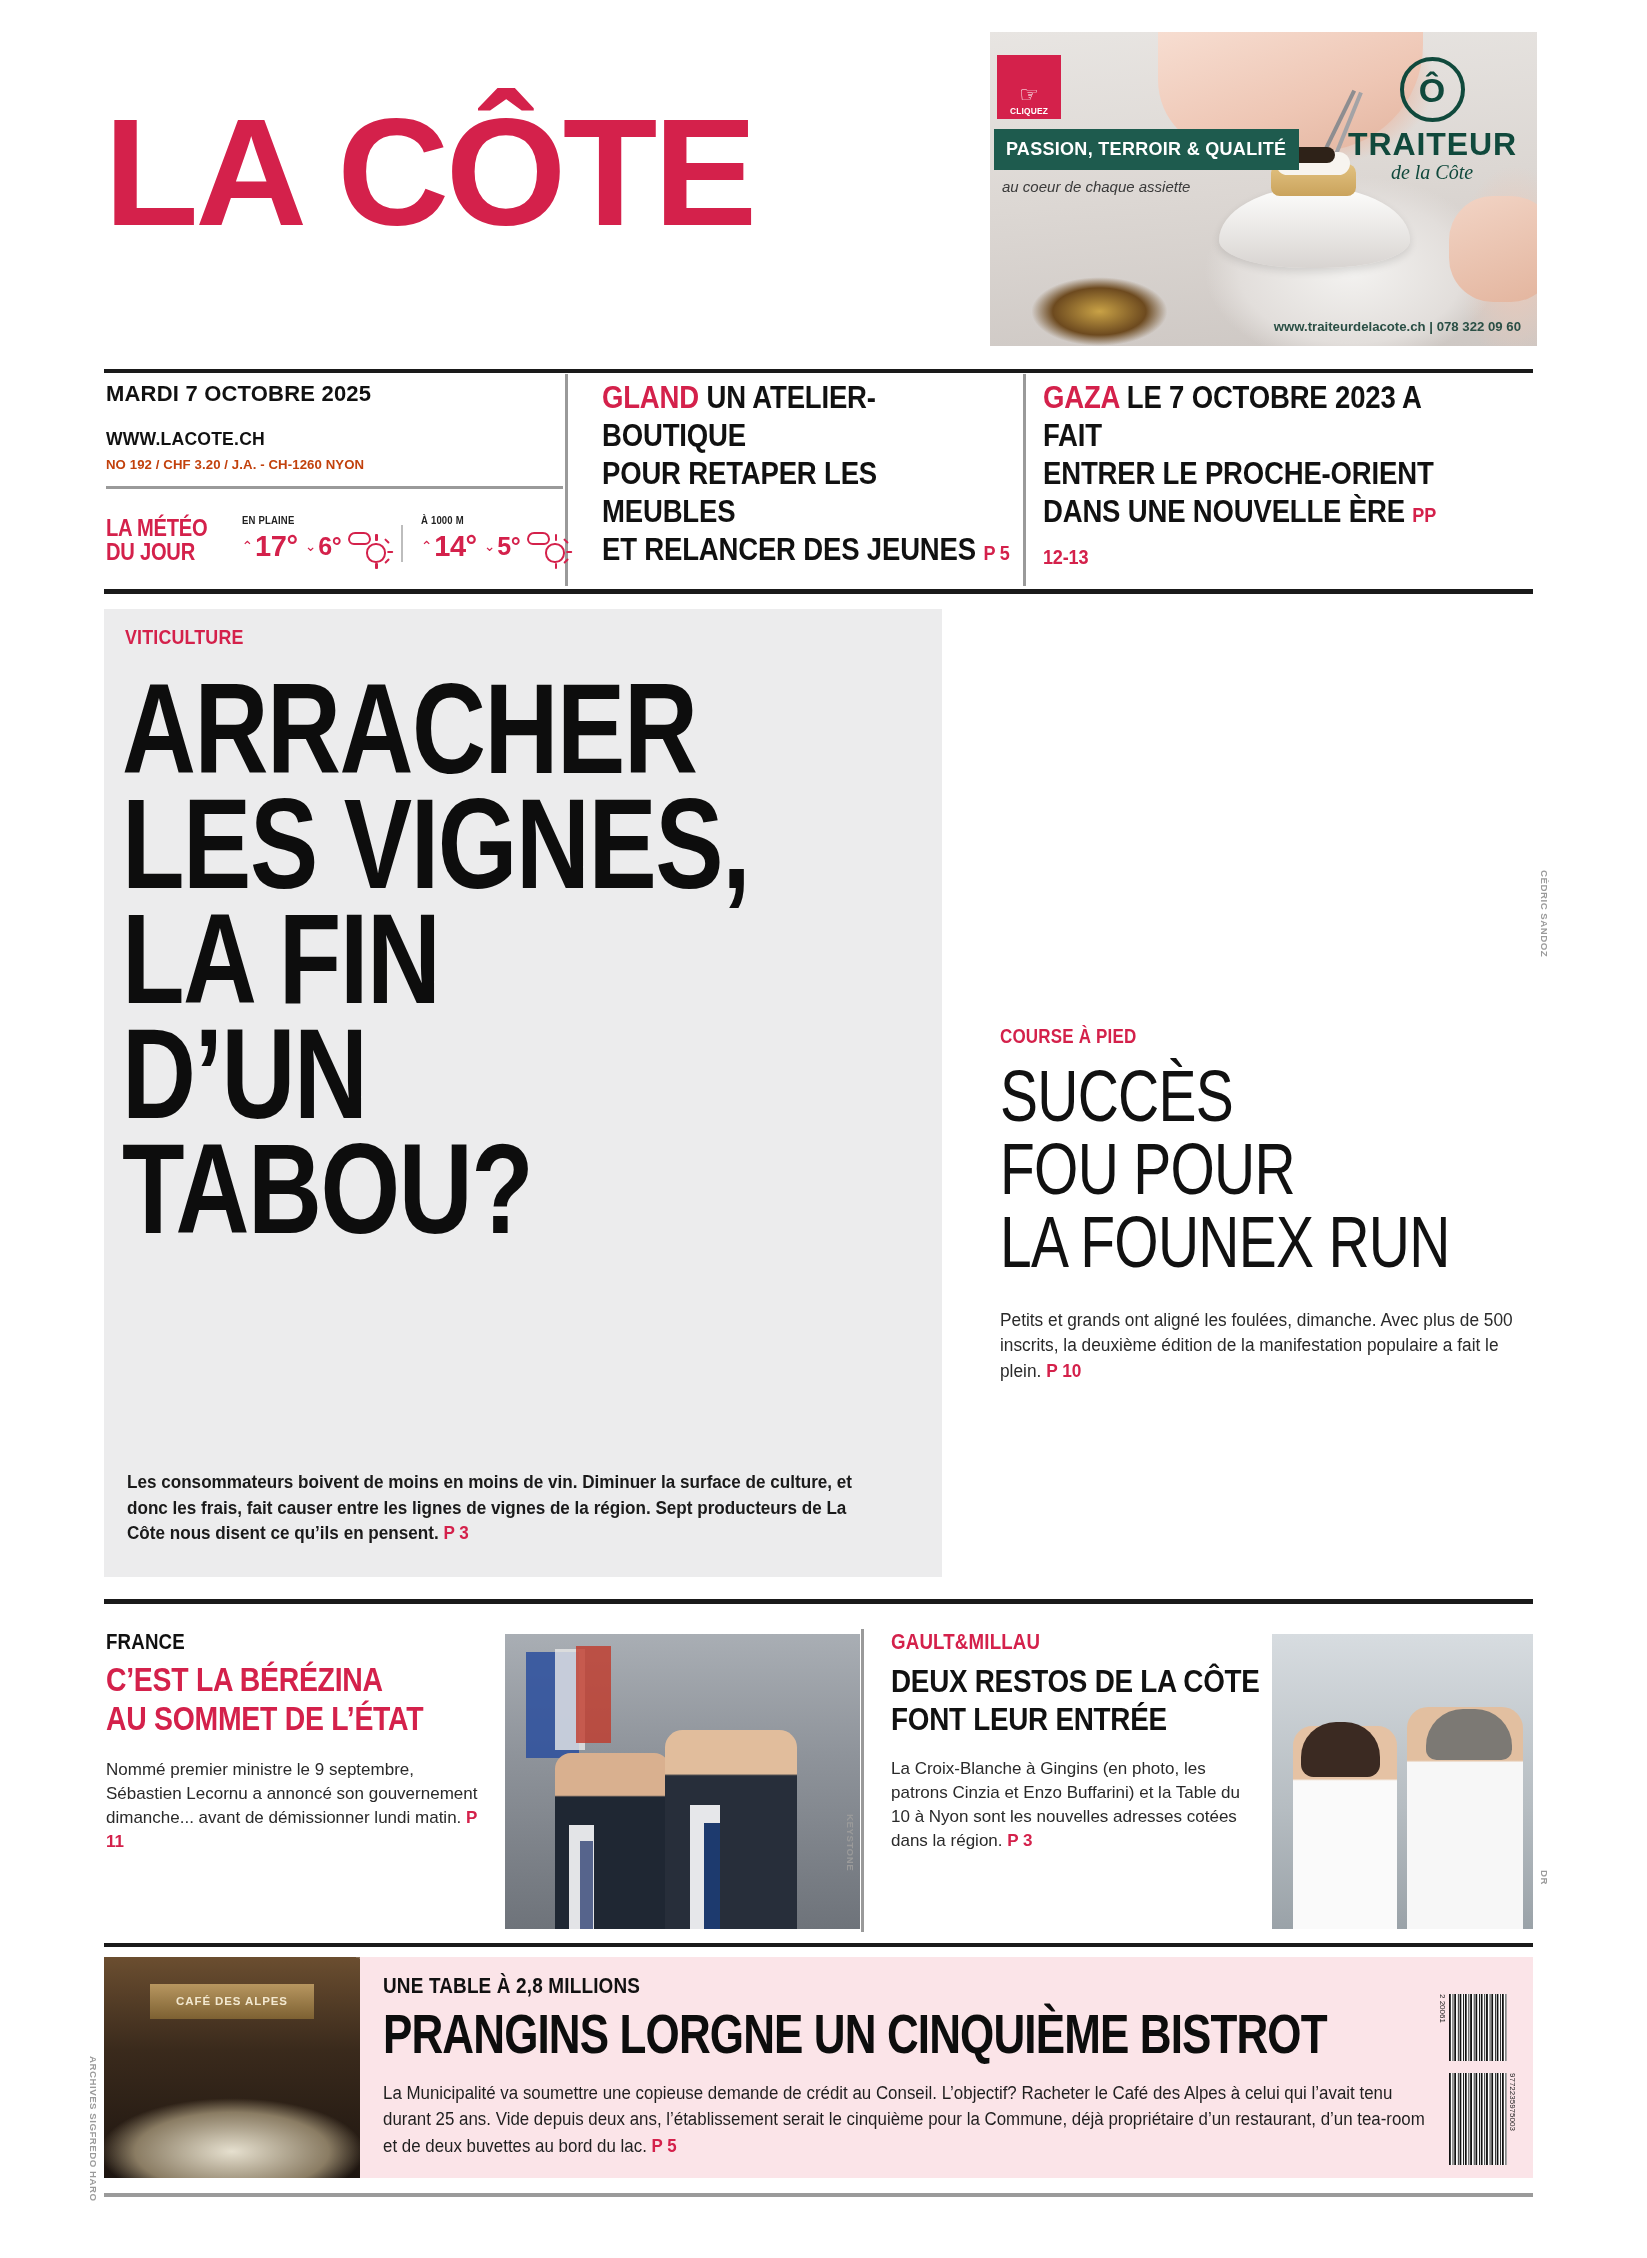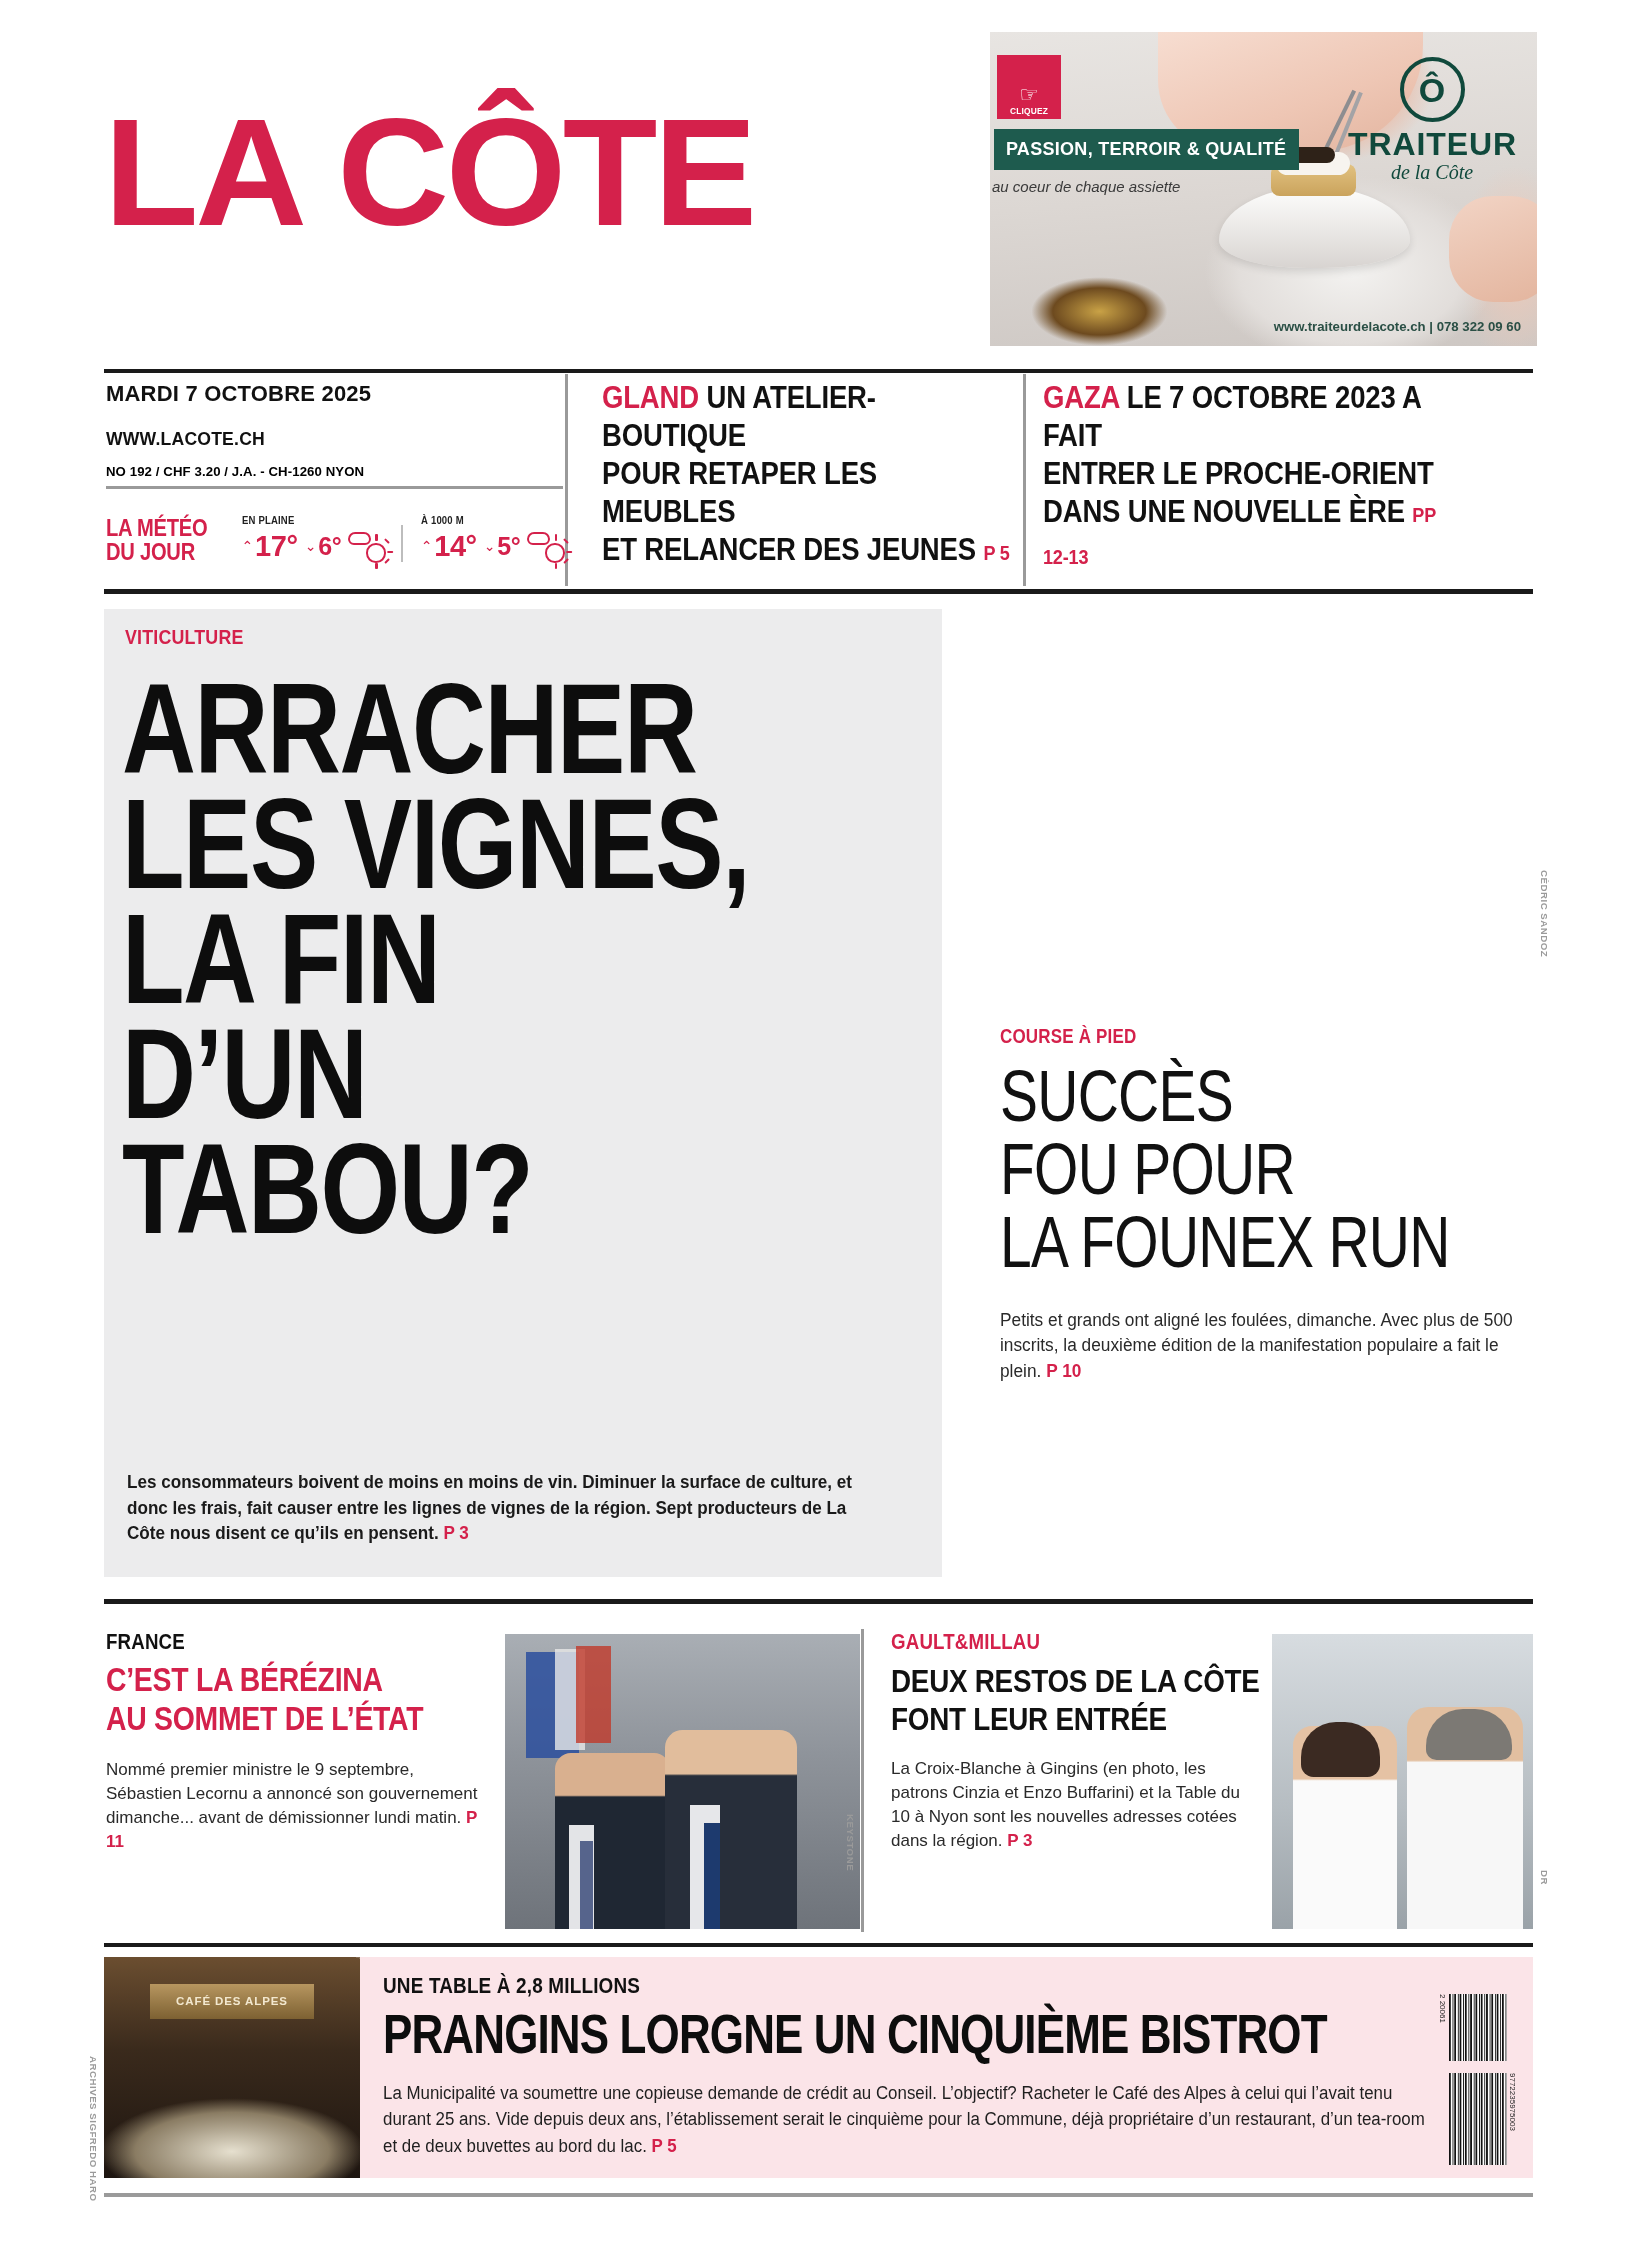--- a/index.html
+++ b/index.html
@@ -108,21 +108,21 @@
   .ad-cliquez .lbl { font-size: 8.4px; font-weight: 700; letter-spacing: 0.2px; }
   .ad-greenbar {
     position: absolute; left: 3.5px; top: 97px;
     height: 41px; padding: 0 12.4px;
     background: #1e5b4e;
     color: #fff;
     display: flex; align-items: center;
     font-size: 18px; font-weight: 700; letter-spacing: 0.3px;
   }
   .ad-sub {
-    position: absolute; left: 2px; top: 146px;
+    position: absolute; left: 12px; top: 146px;
     color: #3a3a3a; font-size: 15px; font-style: italic;
   }
   .ad-logo {
     position: absolute; right: 21px; top: 25px;
     width: 168px; text-align: center; color: #10493c;
   }
   .ad-logo .ring {
     width: 65px; height: 65px; margin: 0 auto;
     border: 4.4px solid #10493c; border-radius: 50%;
     display: flex; align-items: center; justify-content: center;
@@ -140,21 +140,21 @@
     color: #2a4f45; font-size: 13.2px; font-weight: 600;
   }
 
   
   .rule { position: absolute; background: #1a1a1a; }
 
   
   .dateblk { position: absolute; left: 106px; top: 381px; width: 441px; }
   .dateblk .d1 { font-size: 22px; font-weight: 700; letter-spacing: 0.2px; color: #111; }
   .dateblk .d2 { font-size: 17.6px; font-weight: 600; color: #111; margin-top: 22px; letter-spacing: 0.2px; }
-  .dateblk .d3 { font-size: 13.2px; font-weight: 600; color: #000000; margin-top: 14px; letter-spacing: 0.1px; }
+  .dateblk .d3 { font-size: 13.2px; font-weight: 600; color: #c2410c; margin-top: 7px; letter-spacing: 0.1px; }
 
   .meteo { position: absolute; left: 106px; top: 514px; display: flex; align-items: flex-end; }
   .meteo .title {
     color: #d4214b; font-weight: 700; font-size: 24px; line-height: 24px;
     letter-spacing: -0.3px; transform: scaleX(.84); transform-origin: left bottom;
     width: 132px;
   }
   .wcell { display: flex; flex-direction: column; margin-left: 3.5px; }
   .wcell .wlabel { font-size: 10.6px; font-weight: 700; color: #222; letter-spacing: 0.2px; transform: scaleX(.9); transform-origin: left; }
   .wrow { display: flex; align-items: center; color: #d4214b; margin-top: 2.6px; }

